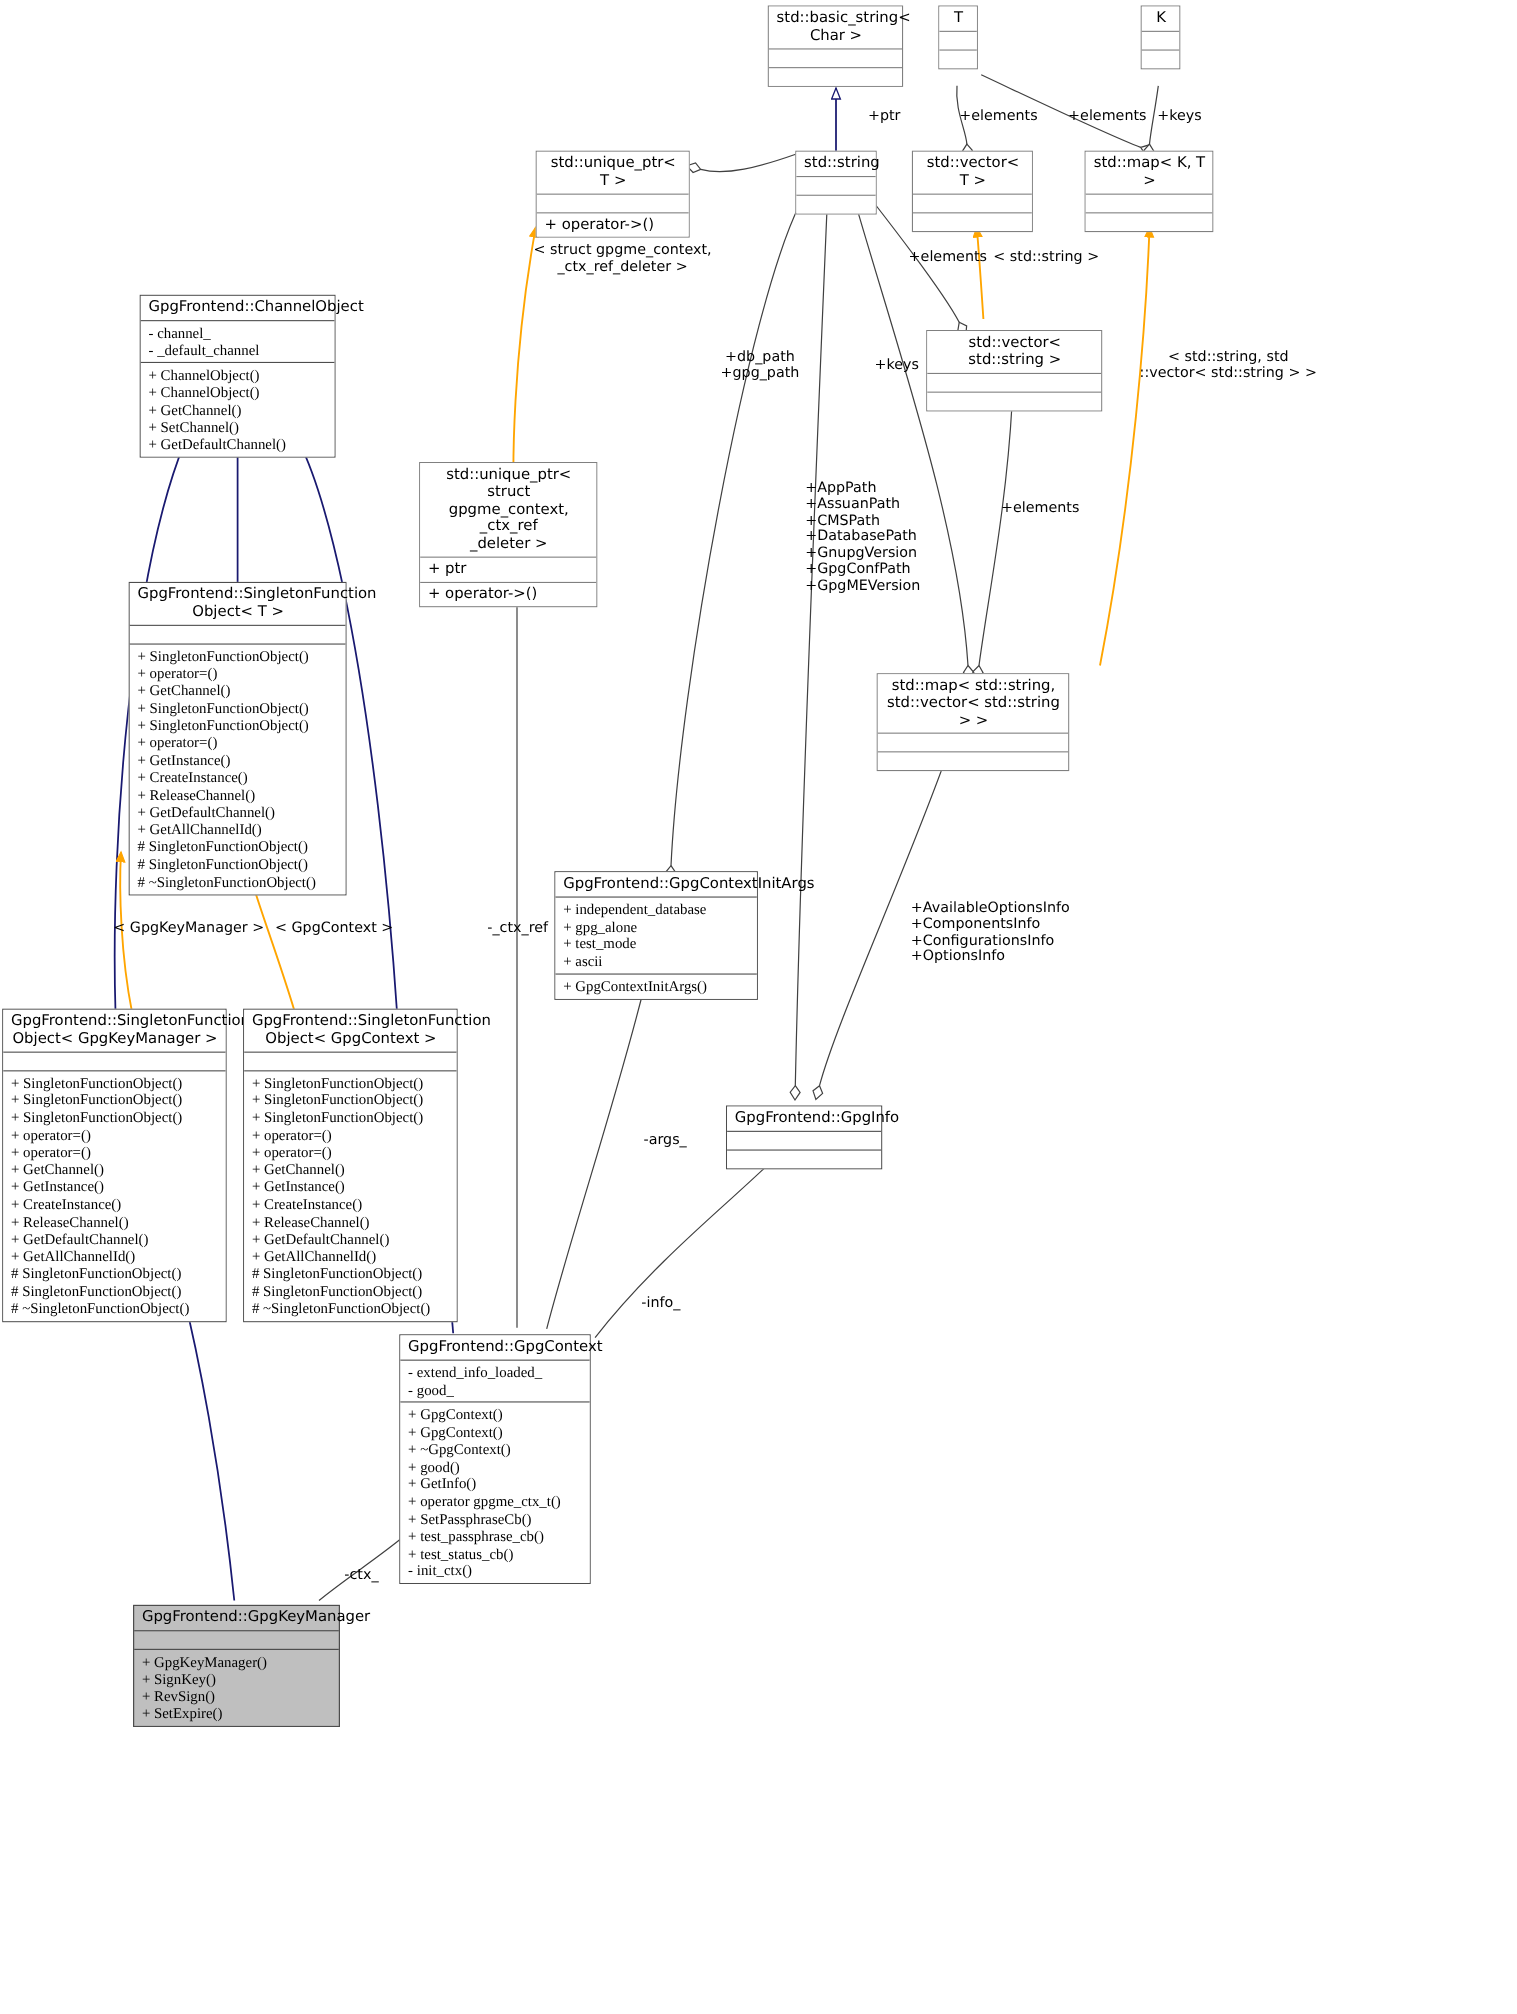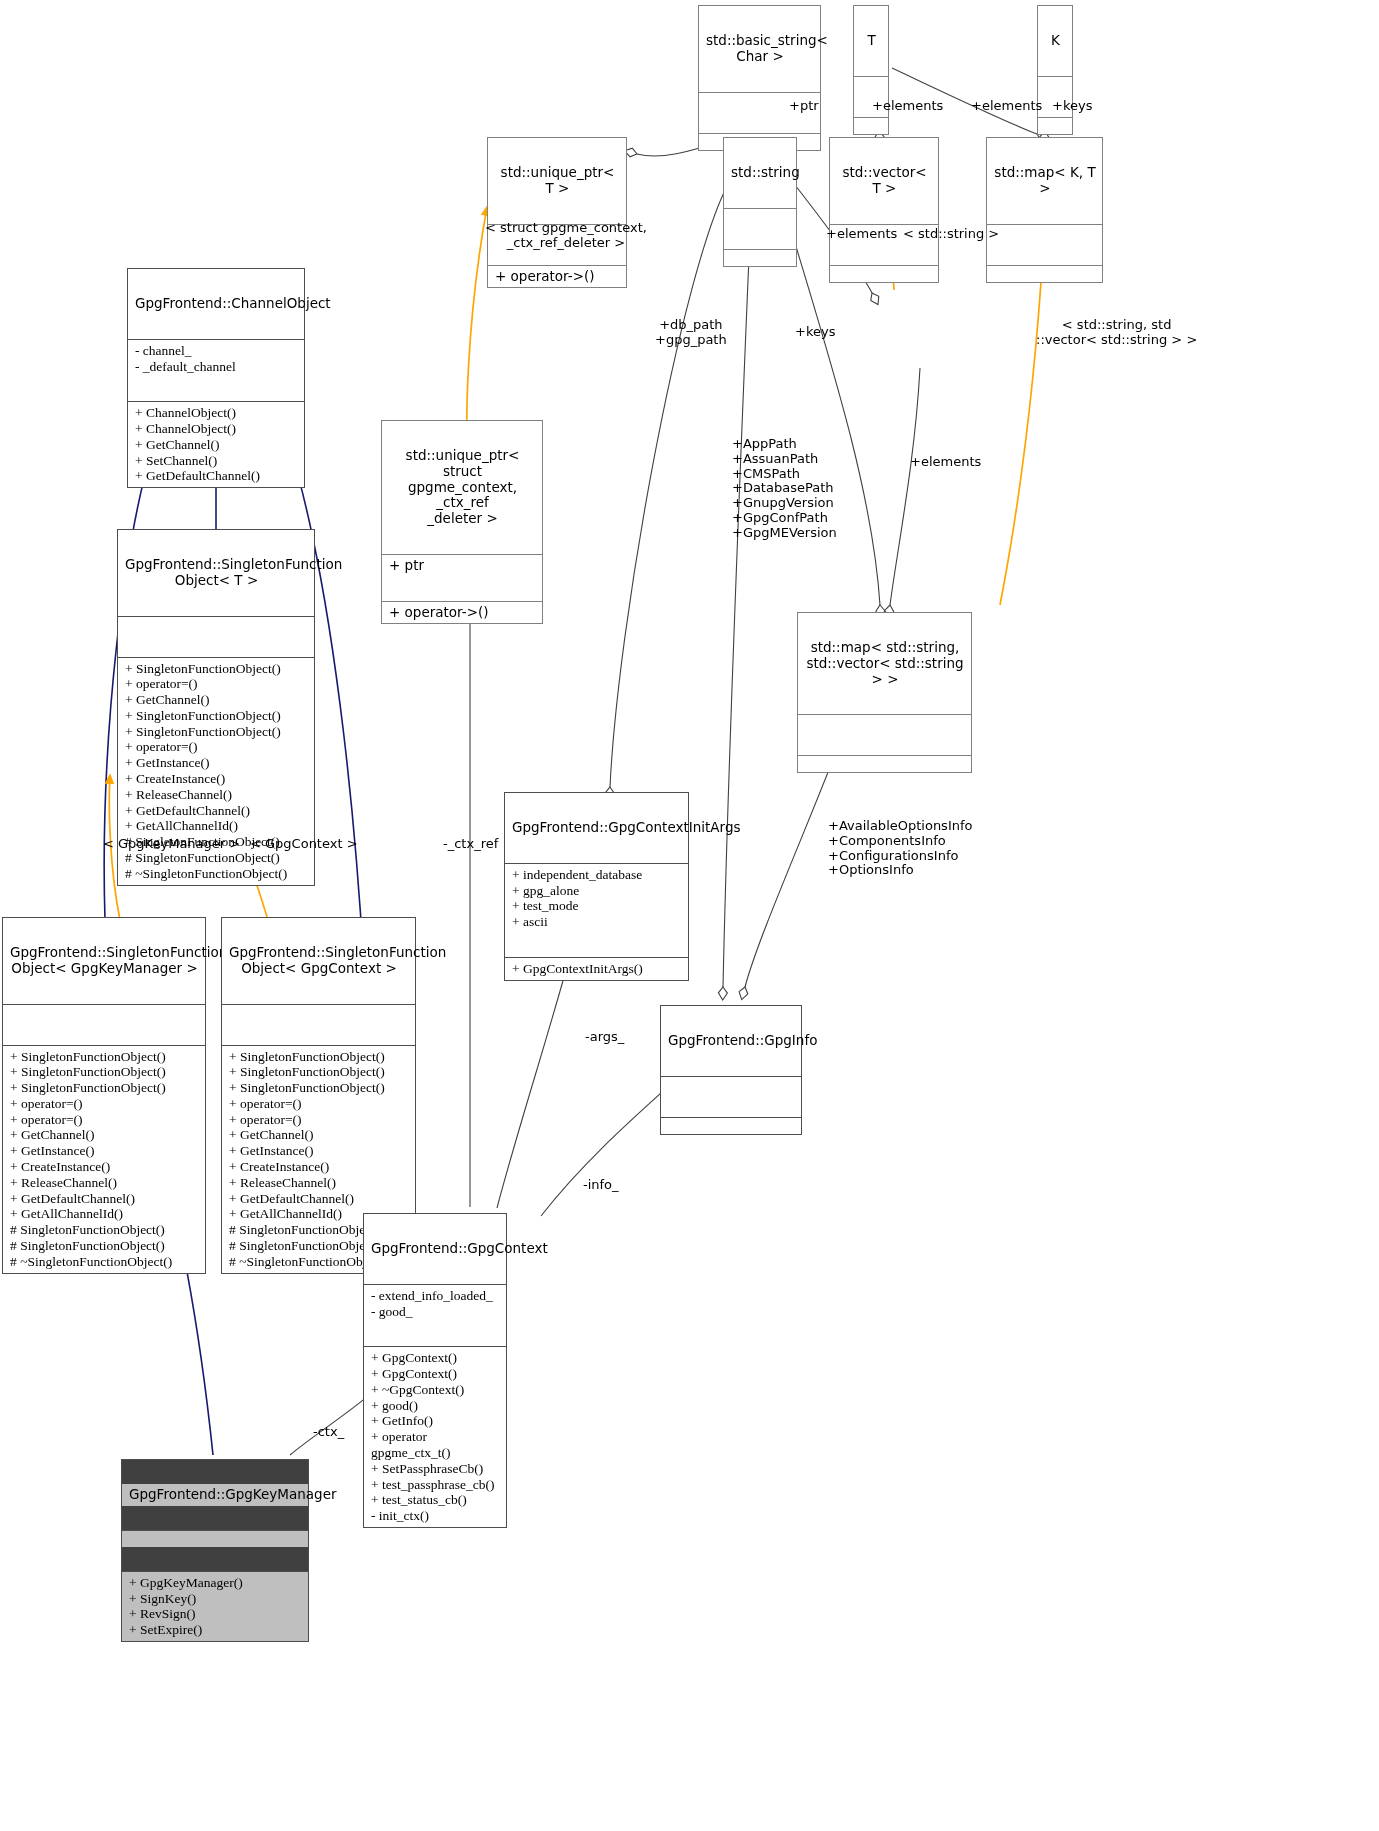--- a/index.html
+++ b/index.html
@@ -38,21 +38,20 @@
   .uml-box.filled {
     background: #404040;
   }
   .uml-box.filled .sec {
     background: #bfbfbf;
   }
   .sec {
     box-sizing: border-box;
     padding: 3px 6px 3px 7px;
     background: #ffffff;
-    margin-top: 24px;
   }
   .sec + .sec {
     border-top: 1px solid #808080;
   }
   .uml-box.thick .sec + .sec {
     border-top: 1px solid #4d4d4d;
     font-family: Liberation Serif, serif;
   }
   .title {
     text-align: center;
@@ -192,20 +191,25 @@
     <div class="sec empty"></div>
     <div class="sec empty"></div>
   </div>
 
   <div class="edge-label center" style="left:485px; top:221px;">&lt; struct gpgme_context,
 _ctx_ref_deleter &gt;</div>
 
   <div class="edge-label" style="left:826px; top:227px;">+elements</div>
   <div class="edge-label" style="left:903px; top:227px;">&lt; std::string &gt;</div>
 
+  <div class="uml-box" style="left:842px; top:300px; width:160px;">
+    <div class="sec title">std::vector&lt; std::string &gt;</div>
+    <div class="sec empty"></div>
+    <div class="sec empty"></div>
+  </div>
 
   <div class="edge-label center" style="left:1036px; top:318px;">&lt; std::string, std
 ::vector&lt; std::string &gt; &gt;</div>
 
   <div class="edge-label center" style="left:655px; top:318px;">+db_path
 +gpg_path</div>
 
   <div class="edge-label" style="left:795px; top:325px;">+keys</div>
 
   <div class="uml-box thick" style="left:127px; top:268px; width:178px;">
@@ -324,21 +328,21 @@
   <div class="uml-box thick" style="left:660px; top:1005px; width:142px;">
     <div class="sec title">GpgFrontend::GpgInfo</div>
     <div class="sec empty"></div>
     <div class="sec empty"></div>
   </div>
 
   <div class="edge-label" style="left:443px; top:837px;">-_ctx_ref</div>
   <div class="edge-label" style="left:585px; top:1030px;">-args_</div>
   <div class="edge-label" style="left:583px; top:1178px;">-info_</div>
 
-  <div class="uml-box thick" style="left:363px; top:1213px; width:144px;">
+  <div class="uml-box thick" style="left:363px; top:1213px; width:174px;">
     <div class="sec title">GpgFrontend::GpgContext</div>
     <div class="sec rowlist">- extend_info_loaded_
 - good_</div>
     <div class="sec rowlist">+ GpgContext()
 + GpgContext()
 + ~GpgContext()
 + good()
 + GetInfo()
 + operator gpgme_ctx_t()
 + SetPassphraseCb()

